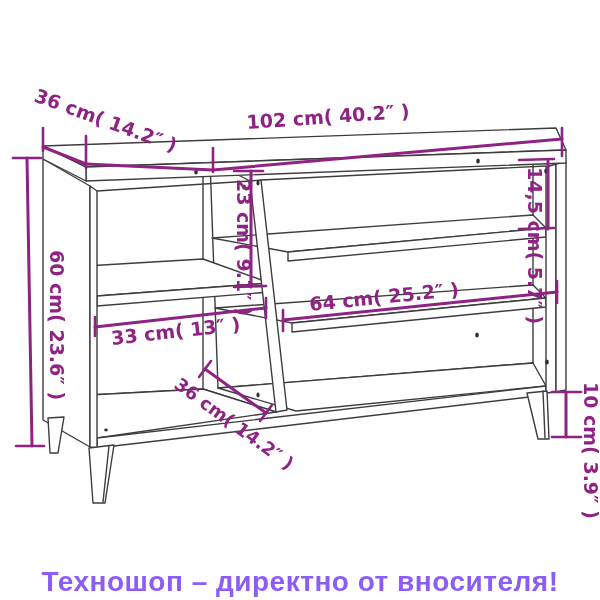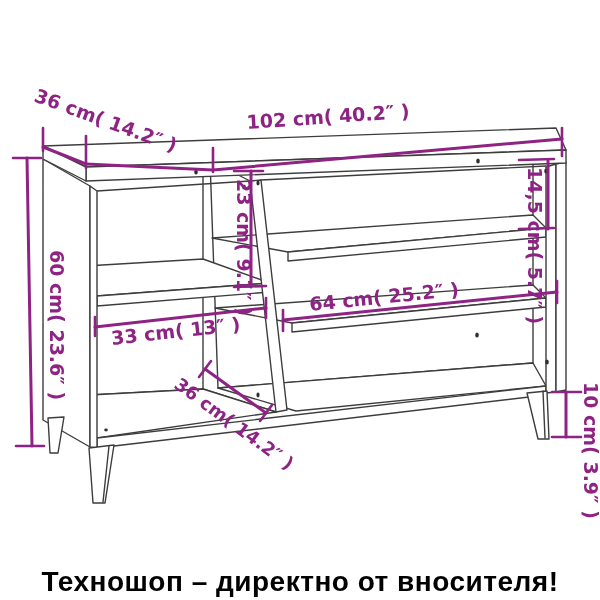--- a/index.html
+++ b/index.html
@@ -11,21 +11,21 @@
   .dim-text{
     font-family:"DejaVu Sans",sans-serif;
     font-weight:700;
     fill:#8E2384;
   }
   .banner{
     position:absolute;left:0;top:563px;width:600px;height:37px;
     display:flex;align-items:center;justify-content:center;
     font-family:"Liberation Sans",sans-serif;
     font-weight:700;font-size:28px;letter-spacing:0.5px;
-    color:#000000;white-space:nowrap;
+    color:#8b5cf6;white-space:nowrap;
   }
 </style>
 </head>
 <body>
 
 <div class="stage">
 
   <svg width="600" height="600" viewBox="0 0 600 600">
 
     <g stroke="#3d3d3d" stroke-width="1.4" fill="none" stroke-linejoin="round" stroke-linecap="round">

